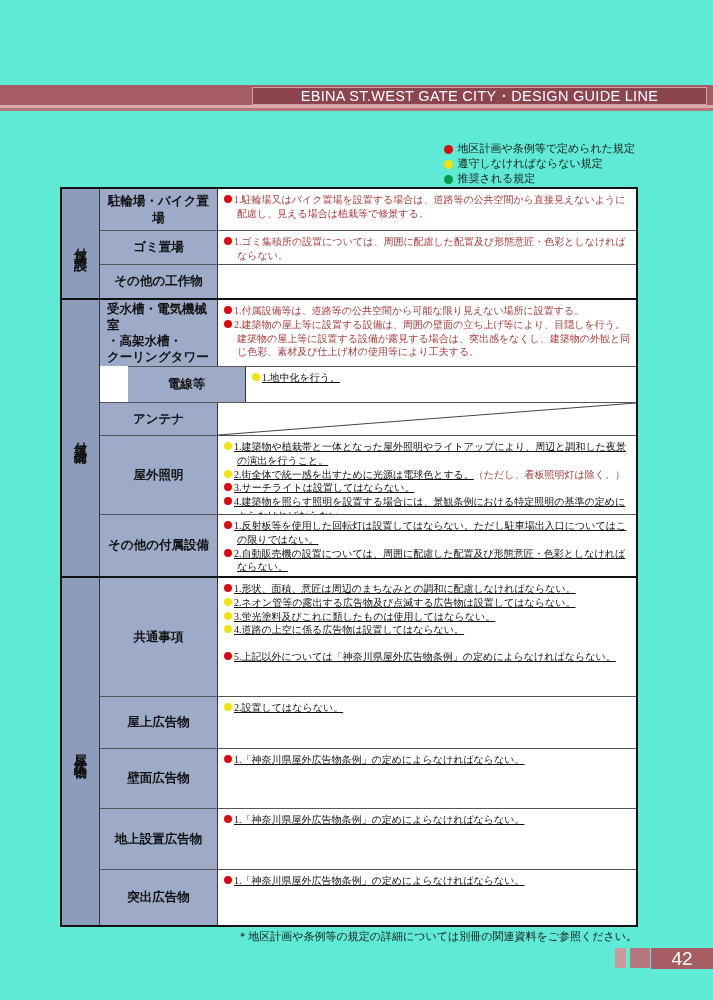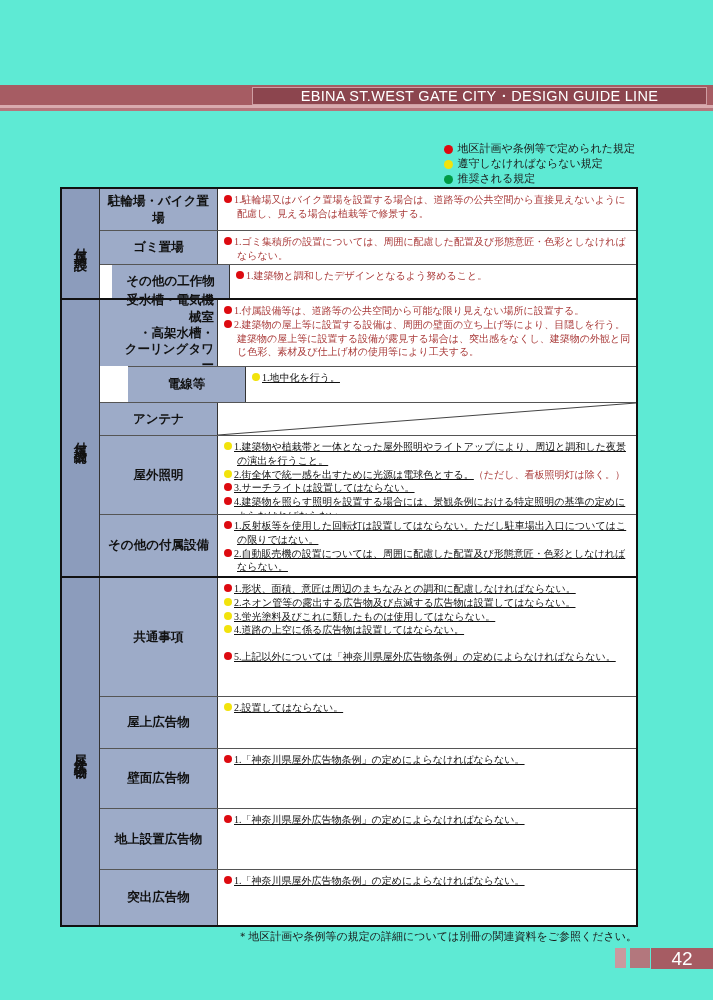--- a/index.html
+++ b/index.html
@@ -44,21 +44,21 @@
   .rows-col{flex:1;display:flex;flex-direction:column;min-width:0;}
   .trow{display:flex;box-sizing:border-box;}
   .trow + .trow{border-top:1px solid #555;}
   .label-cell{
     width:118px;flex:0 0 118px;background:var(--label-bg);
     border-right:1px solid #333;box-sizing:border-box;
     display:flex;align-items:center;justify-content:center;text-align:center;
     font-size:12.5px;font-weight:bold;color:#111;line-height:1.3;
     padding:2px 3px;white-space:pre-line;
   }
-  .label-cell.left{justify-content:flex-start;text-align:right;padding-left:22px;}
+  .label-cell.left{justify-content:flex-start;text-align:left;padding-left:7px;}
   .content-cell{
     flex:1;min-width:0;background:#fff;position:relative;
     padding:4px 5px 2px 6px;box-sizing:border-box;
     font-family:"Liberation Serif", serif;font-size:10px;line-height:1.38;color:#111;
     overflow:hidden;
   }
   .bullet{
     padding-left:13px;text-indent:-13px;white-space:pre-wrap;
   }
   .bullet.gap{margin-top:13px;}
@@ -119,25 +119,22 @@
             <div class="content-cell">
               <div class="bullet"><span class="dot" style="background: rgb(221, 10, 16);"></span><span class="seg-red">1.駐輪場又はバイク置場を設置する場合は、道路等の公共空間から直接見えないように配慮し、見える場合は植栽等で修景する。</span></div>
             </div>
           </div>
           <div class="trow" style="height: 34px;">
             <div class="label-cell">ゴミ置場</div>
             <div class="content-cell">
               <div class="bullet"><span class="dot" style="background: rgb(221, 10, 16);"></span><span class="seg-red">1.ゴミ集積所の設置については、周囲に配慮した配置及び形態意匠・色彩としなければならない。</span></div>
             </div>
           </div>
-          <div class="trow" style="height: 34px; padding-left: 12px;">
+          <div class="trow" style="height: 34px;">
             <div class="label-cell">その他の工作物</div>
-            <div class="content-cell">
-              <div class="bullet"><span class="dot" style="background: rgb(221, 10, 16);"></span><span class="seg-red">1.建築物と調和したデザインとなるよう努めること。</span></div>
-            </div>
           </div>
         </div>
       </div>
       <div class="tgroup">
         <div class="group-cell">
           <span>付属設備</span>
         </div>
         <div class="rows-col">
           <div class="trow" style="height: 66px;">
             <div class="label-cell left">受水槽・電気機械室

